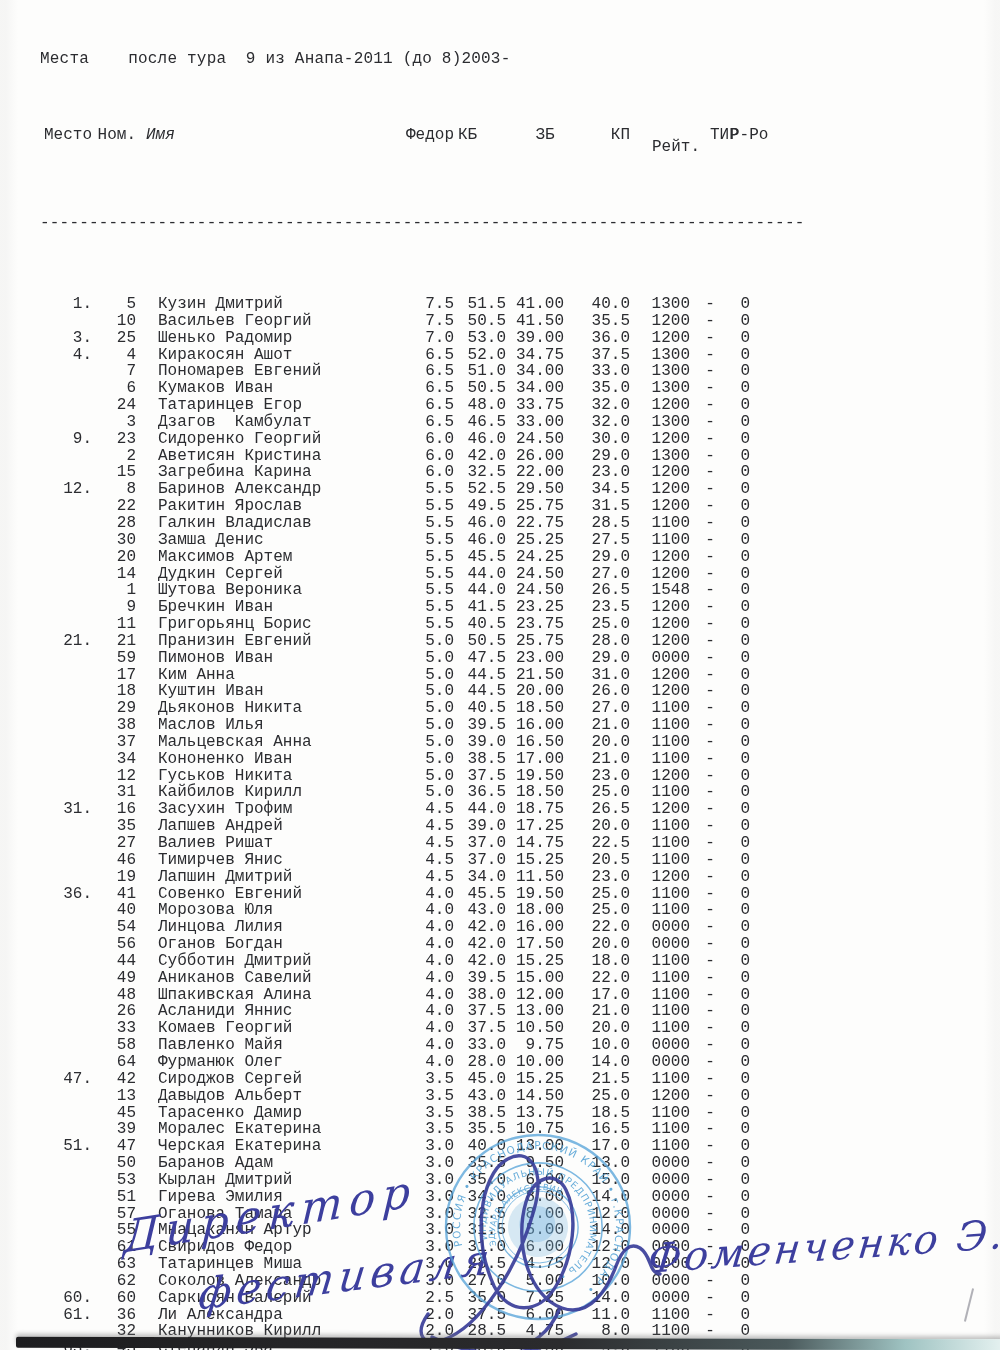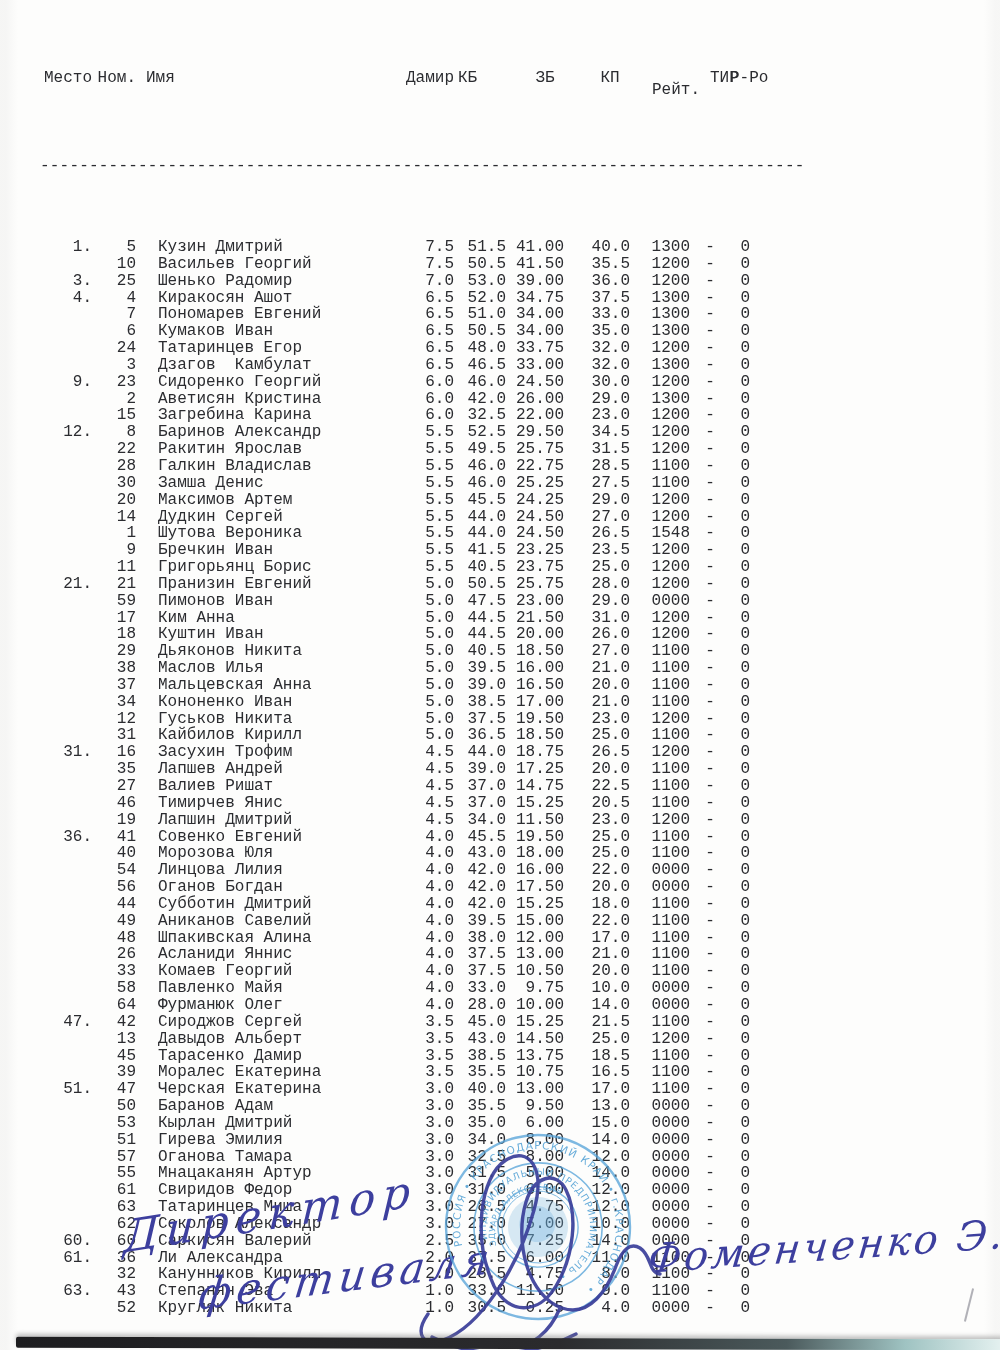--- a/index.html
+++ b/index.html
@@ -30,24 +30,24 @@
   .tbody{margin-top:8px;}
   .trow{line-height:16.85px;height:16.85px;}
   .cell{display:block;}
   .c-place{text-align:right;}
   .c-num{text-align:right;}
   .c-name{text-align:left;padding-left:22px;}
   .c-pts,.c-kb,.c-zb,.c-kp,.c-rating{text-align:right;}
   .c-tir{text-align:center;}
   .c-rro{text-align:right;padding-right:36px;}
   .thead .c-place{text-align:right;padding-left:4px;}
-  .thead .c-name{padding-left:10px;}
+  .thead .c-name{padding-left:10px;font-style:italic;}
   .thead .c-kb{text-align:left;padding-left:4px;}
   .thead .c-zb{text-align:center;padding-left:20px;}
-  .thead .c-kp{text-align:center;padding-left:26px;}
+  .thead .c-kp{text-align:right;padding-left:26px;}
   .thead .c-rating{text-align:left;padding-left:22px;margin-top:12px;}
   .thead .c-tir{text-align:right;padding-left:20px;}
   .thead .c-rro{text-align:left;padding-right:0;}
 
   
   .hand{
     position:absolute;color:#3d3f9e;
     font-family:"DejaVu Serif", serif;font-style:italic;
     white-space:nowrap;
   }
@@ -73,26 +73,27 @@
     position:absolute;left:968px;top:1288px;width:2px;height:34px;
     background:rgba(85,85,100,0.45);transform:rotate(14deg);
   }
 </style>
 </head>
 <body>
 
 <div class="scan-shade"></div>
 
 <div class="doc">
+  <div class="title-line">Места    после тура  9 из Анапа-2011 (до 8)2003-</div>
 
   <div class="thead">
     <span class="cell c-place">Место</span>
     <span class="cell c-num">Ном.</span>
     <span class="cell c-name">Имя</span>
-    <span class="cell c-pts">Дамир</span>
+    <span class="cell c-pts">Федор</span>
     <span class="cell c-kb">КБ</span>
     <span class="cell c-zb">ЗБ</span>
     <span class="cell c-kp">КП</span>
     <span class="cell c-rating">Рейт.</span>
     <span class="cell c-tir">ТИР</span>
     <span class="cell c-rro">Р-Ро</span>
   </div>
 
   <div class="divider">------------------------------------------------------------------------------</div>
 

